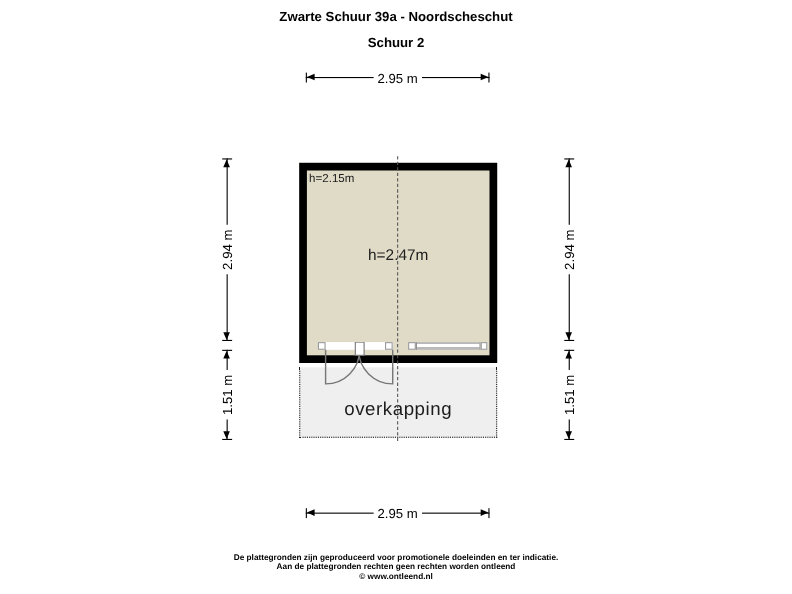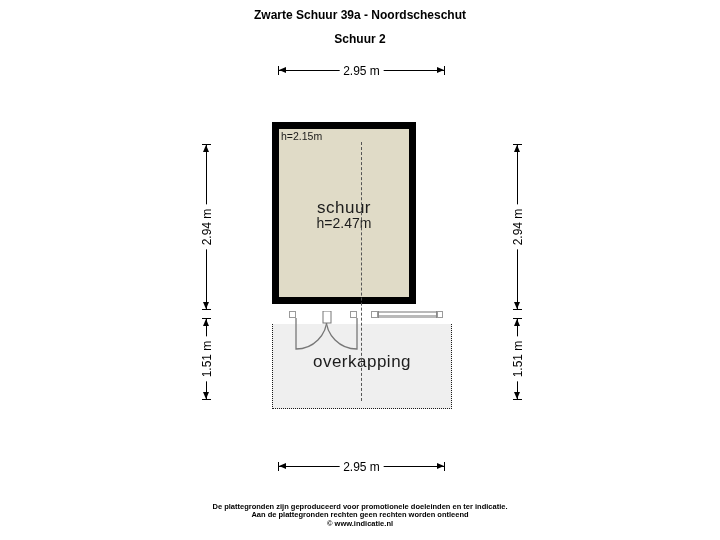--- a/index.html
+++ b/index.html
@@ -25,37 +25,37 @@
   }
   .subtitle{
     position:absolute;top:22px;left:0;width:720px;
     text-align:center;font-weight:bold;font-size:12px;color:#000;
     line-height:14px;
     margin-top:10px;
   }
 
   
   .schuur{
-    position:absolute;left:272px;top:122px;width:144px;height:182px;
+    position:absolute;left:272px;top:148px;width:180px;height:182px;
     background:var(--room-fill);
     border:7px solid var(--wall);
   }
   .corner-height{
     position:absolute;left:2px;top:1px;
     font-size:10.5px;color:#1a1a1a;
   }
   .room-label-block{
     position:absolute;left:0;top:70px;width:100%;
     text-align:center;color:#1c1c1c;
   }
   .room-name{font-size:17px;line-height:18px;letter-spacing:0.5px;}
   .room-height{font-size:14px;line-height:13px;}
 
   .overkapping{
-    position:absolute;left:272px;top:324px;width:180px;height:85px;
+    position:absolute;left:272px;top:334px;width:180px;height:64px;
     background:var(--overkapping-fill);
     border:1px dotted #1a1a1a;border-top:none;
   }
   .overkapping-label{
     position:absolute;left:0;top:28px;width:100%;
     text-align:center;font-size:17px;color:#1c1c1c;letter-spacing:0.5px;
   }
 
   .center-dash{
     position:absolute;left:361px;top:142px;width:0;height:259px;
@@ -123,21 +123,20 @@
     <div class="tick start"></div>
     <div class="tick end"></div>
     <div class="arrow start"></div>
     <div class="arrow end"></div>
     <div class="lbl">2.95 m</div>
   </div>
 
   <div class="schuur">
     <div class="corner-height">h=2.15m</div>
     <div class="room-label-block">
-      <div class="room-name">schuur</div>
       <div class="room-height">h=2.47m</div>
     </div>
   </div>
 
   <div class="overkapping">
     <div class="overkapping-label">overkapping</div>
   </div>
 
   <div class="center-dash"></div>
 
@@ -193,16 +192,16 @@
     <div class="tick start"></div>
     <div class="tick end"></div>
     <div class="arrow start"></div>
     <div class="arrow end"></div>
     <div class="lbl">2.95 m</div>
   </div>
 
   <div class="footer">
     <div class="f1">De plattegronden zijn geproduceerd voor promotionele doeleinden en ter indicatie.</div>
     <div class="f2">Aan de plattegronden rechten geen rechten worden ontleend</div>
-    <div class="f3">© www.indicatie.nl</div>
+    <div class="f3">© www.ontleend.nl</div>
   </div>
 
 </div>
 
 </body></html>

